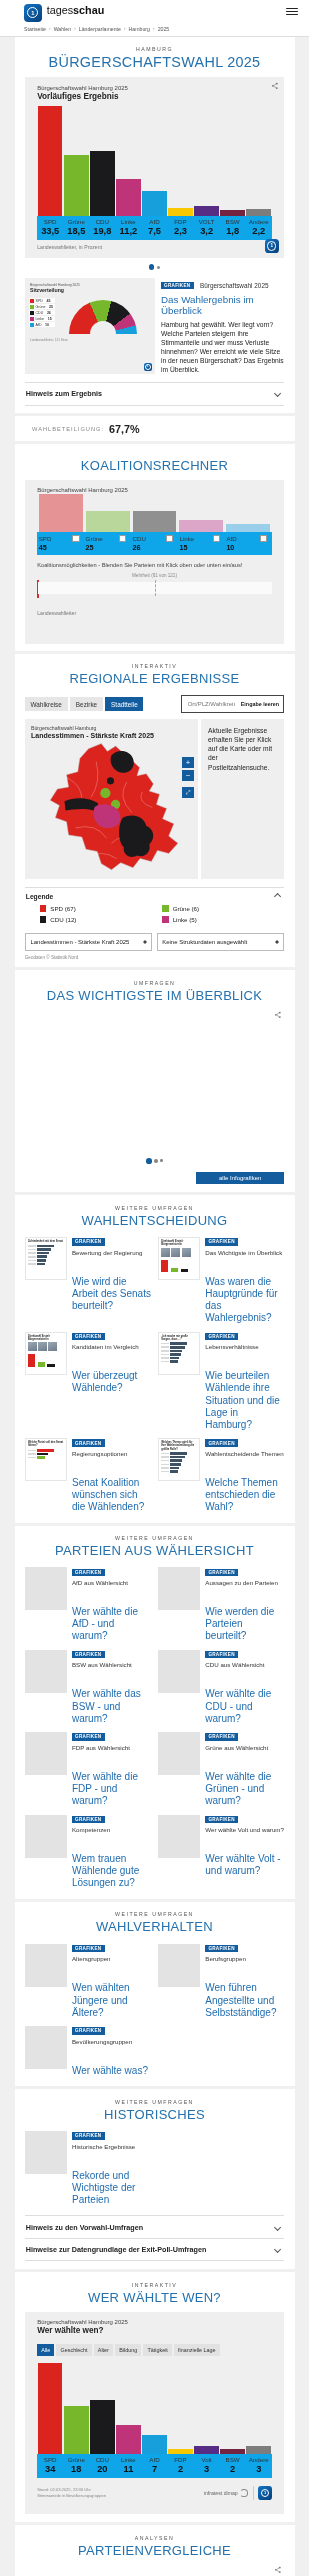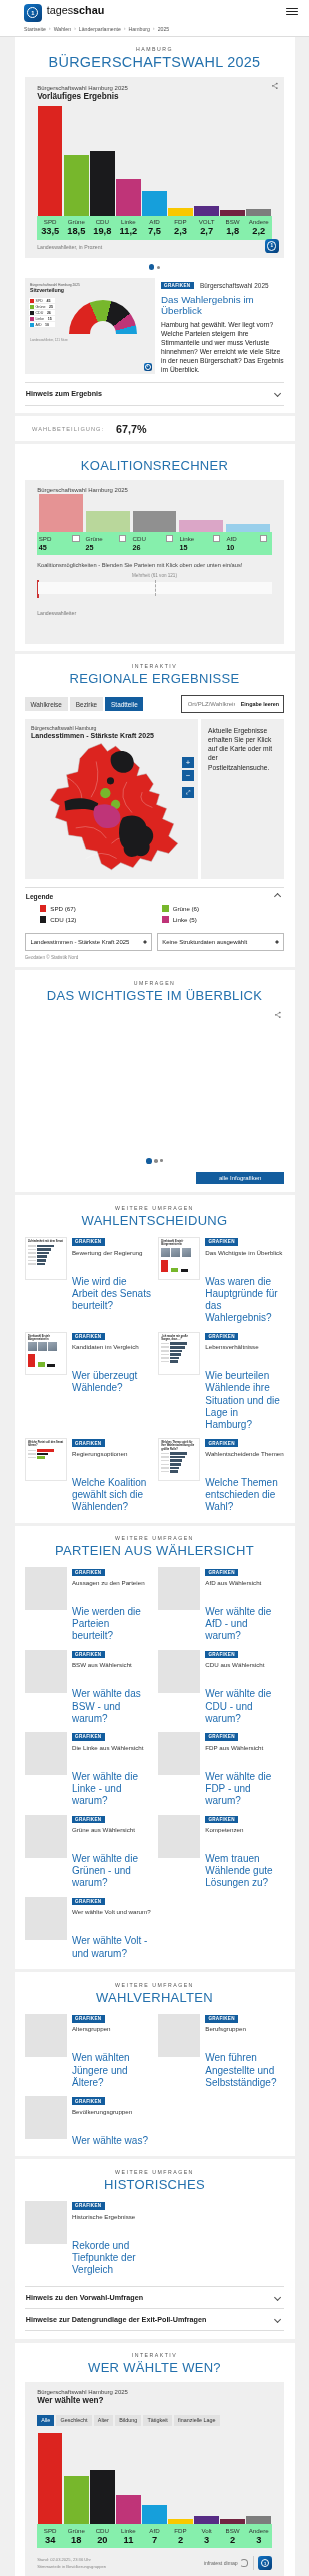--- a/index.html
+++ b/index.html
@@ -23,21 +23,21 @@
   
   .card{background:#efefef;margin:0 10.3px;position:relative;}
   .share{position:absolute;top:4.1px;right:5.2px;cursor:pointer;}
   .share-float{display:flex;justify-content:flex-end;padding:1px 12.4px 3.1px 0;}
   .card-kicker{font-size:6px;color:#444;padding:7.2px 12.4px 1px;}
   .card-title{font-size:8.2px;font-weight:700;color:#222;padding:0 12.4px 5.2px;}
   .chart{padding:0 12.4px;}
   .bars-row{display:flex;align-items:flex-end;}
   .chart-col{flex:1;margin:0 0.8px;}
   .chart-bar{width:100%;}
-  .labels-row{display:flex;background:#86efac;}
+  .labels-row{display:flex;background:#0ea5e9;}
   .lbl{flex:1;margin:0 0.8px;text-align:center;padding:2.6px 0 3.6px;}
   .lbl .name{font-size:6.2px;color:#333;}
   .lbl .val{font-size:9.3px;font-weight:700;color:#111;margin-top:1px;}
   .chart-source{font-size:5.2px;color:#777;padding:4.1px 12.4px 7.2px;}
   .ard-badge{position:absolute;right:5.2px;bottom:5.2px;width:14.4px;height:14.4px;border-radius:3.6px;background:linear-gradient(140deg,#1173c4,#063f7a);display:flex;align-items:center;justify-content:center;}
   .ard-badge .logo-glyph{width:7.2px;height:7.2px;border-width:1.3px;font-size:4.6px;}
   .ard-badge.mini{width:8.2px;height:8.2px;border-radius:2.1px;right:3.1px;bottom:3.1px;}
   .ard-badge.mini .logo-glyph{width:4.1px;height:4.1px;border-width:0.8px;font-size:2.6px;}
   .ko-chart .chart-col{margin:0 1.5px;}
   .ko-chart .lbl{margin:0 1.5px;}
@@ -72,21 +72,21 @@
   .badge-kicker{font-size:6.4px;color:#333;margin-left:4.1px;vertical-align:middle;}
   .big-title{display:block;font-size:9.8px;color:#1f6cb0;margin:4.1px 0 4.1px;cursor:pointer;}
   .teaser-p{font-size:6.7px;line-height:1.35;color:#222;margin:0;}
   
   .acc{display:flex;align-items:center;justify-content:space-between;margin:0 10.3px;border-top:0.5px solid #ddd;padding:6.2px 1px;cursor:pointer;}
   .acc.last{border-bottom:0.5px solid #ddd;}
   .acc-label{font-size:7.2px;font-weight:700;color:#222;}
   .chev{width:4.1px;height:4.1px;border-right:0.8px solid #555;border-bottom:0.8px solid #555;transform:rotate(45deg);margin-right:3.1px;}
   .chev.up{transform:rotate(-135deg);}
   
-  .wb{display:flex;align-items:center;gap:12px;padding:6.7px 10.3px 6.7px 17.5px;text-align:right;}
+  .wb{display:flex;align-items:center;gap:5px;padding:6.7px 10.3px 6.7px 17.5px;text-align:right;}
   .wb-label{font-size:5.7px;letter-spacing:1px;color:#888;}
   .wb-val{font-size:10.8px;font-weight:700;color:#222;}
   
   .tabs-row{display:flex;align-items:center;padding:2.1px 10.3px 6.2px;gap:2.6px;}
   .tab{background:#e6e6e6;color:#333;font-size:6.4px;padding:3.6px 5.7px;cursor:pointer;}
   .tab.active{background:#135d9e;color:#fff;}
   .search-box{margin-left:auto;display:flex;align-items:center;border:0.5px solid #444;background:#fff;height:15.5px;padding:0 4.1px;gap:4.1px;}
   .search-box input{border:0;outline:0;width:47px;font-size:6px;font-family:inherit;color:#333;}
   .clear-btn{font-size:5.4px;font-weight:700;color:#222;cursor:pointer;white-space:nowrap;}
   .map-row{display:flex;gap:3.1px;padding:0 10.3px;}
@@ -249,21 +249,21 @@
           <div class="lbl">
             <div class="name">AfD</div>
             <div class="val">7,5</div>
           </div>
           <div class="lbl">
             <div class="name">FDP</div>
             <div class="val">2,3</div>
           </div>
           <div class="lbl">
             <div class="name">VOLT</div>
-            <div class="val">2,7</div>
+            <div class="val">3,2</div>
           </div>
           <div class="lbl">
             <div class="name">BSW</div>
             <div class="val">1,8</div>
           </div>
           <div class="lbl">
             <div class="name">Andere</div>
             <div class="val">2,2</div>
           </div>
         </div>
@@ -656,21 +656,21 @@
             <span class="th-hbar" style="background: rgb(26, 26, 28); width: 30.8%;"></span>
           </div>
           <div class="th-hrow">
             <span class="th-hlabel"></span>
             <span class="th-hbar" style="background: rgb(119, 183, 44); width: 20.9%;"></span>
           </div>
         </div>
         <div>
           <div class="t-badge-line"><span class="badge">GRAFIKEN</span></div>
           <div class="t-kicker">Regierungsoptionen</div>
-          <a class="t-title">Welche Koalition gewählt sich die Wählenden?</a>
+          <a class="t-title">Senat Koalition wünschen sich die Wählenden?</a>
         </div>
       </div>
 
       <div class="teaser">
         <div class="thumb thumb-white">
           <div class="th-title">Welches Thema spielt für Ihre Wahlentscheidung die größte Rolle?</div>
           <div class="th-hrow">
             <span class="th-hlabel"></span>
             <span class="th-hbar" style="width: 47.3%;"></span>
           </div>
@@ -706,60 +706,52 @@
 
 <section class="sec">
   <div class="kicker">WEITERE UMFRAGEN</div>
   <h2 class="sec-title">PARTEIEN AUS WÄHLERSICHT</h2>
   <div class="tgrid">
 
       <div class="teaser">
         <div class="thumb thumb-gray"></div>
         <div>
           <div class="t-badge-line"><span class="badge">GRAFIKEN</span></div>
+          <div class="t-kicker">AfD aus Wählersicht</div>
+          <a class="t-title">Wer wählte die AfD - und warum?</a>
+        </div>
+      </div>
+
+      <div class="teaser">
+        <div class="thumb thumb-gray"></div>
+        <div>
+          <div class="t-badge-line"><span class="badge">GRAFIKEN</span></div>
           <div class="t-kicker">Aussagen zu den Parteien</div>
           <a class="t-title">Wie werden die Parteien beurteilt?</a>
         </div>
       </div>
 
       <div class="teaser">
         <div class="thumb thumb-gray"></div>
         <div>
           <div class="t-badge-line"><span class="badge">GRAFIKEN</span></div>
-          <div class="t-kicker">AfD aus Wählersicht</div>
-          <a class="t-title">Wer wählte die AfD - und warum?</a>
-        </div>
-      </div>
-
-      <div class="teaser">
-        <div class="thumb thumb-gray"></div>
-        <div>
-          <div class="t-badge-line"><span class="badge">GRAFIKEN</span></div>
           <div class="t-kicker">BSW aus Wählersicht</div>
           <a class="t-title">Wer wählte das BSW - und warum?</a>
         </div>
       </div>
 
       <div class="teaser">
         <div class="thumb thumb-gray"></div>
         <div>
           <div class="t-badge-line"><span class="badge">GRAFIKEN</span></div>
           <div class="t-kicker">CDU aus Wählersicht</div>
           <a class="t-title">Wer wählte die CDU - und warum?</a>
         </div>
       </div>
 
-      <div class="teaser">
-        <div class="thumb thumb-gray"></div>
-        <div>
-          <div class="t-badge-line"><span class="badge">GRAFIKEN</span></div>
-          <div class="t-kicker">Die Linke aus Wählersicht</div>
-          <a class="t-title">Wer wählte die Linke - und warum?</a>
-        </div>
-      </div>
 
       <div class="teaser">
         <div class="thumb thumb-gray"></div>
         <div>
           <div class="t-badge-line"><span class="badge">GRAFIKEN</span></div>
           <div class="t-kicker">FDP aus Wählersicht</div>
           <a class="t-title">Wer wählte die FDP - und warum?</a>
         </div>
       </div>
 
@@ -830,21 +822,21 @@
 <section class="sec">
   <div class="kicker">WEITERE UMFRAGEN</div>
   <h2 class="sec-title">HISTORISCHES</h2>
   <div class="tgrid">
 
       <div class="teaser">
         <div class="thumb thumb-gray"></div>
         <div>
           <div class="t-badge-line"><span class="badge">GRAFIKEN</span></div>
           <div class="t-kicker">Historische Ergebnisse</div>
-          <a class="t-title">Rekorde und Tiefpunkte der Vergleich</a>
+          <a class="t-title">Rekorde und Wichtigste der Parteien</a>
         </div>
       </div>
     </div>
   <div class="acc">
     <span class="acc-label">Hinweis zu den Vorwahl-Umfragen</span>
     <span class="chev"></span>
   </div>
   <div class="acc last" style="margin-bottom:8.2px;">
     <span class="acc-label">Hinweise zur Datengrundlage der Exit-Poll-Umfragen</span>
     <span class="chev"></span>

